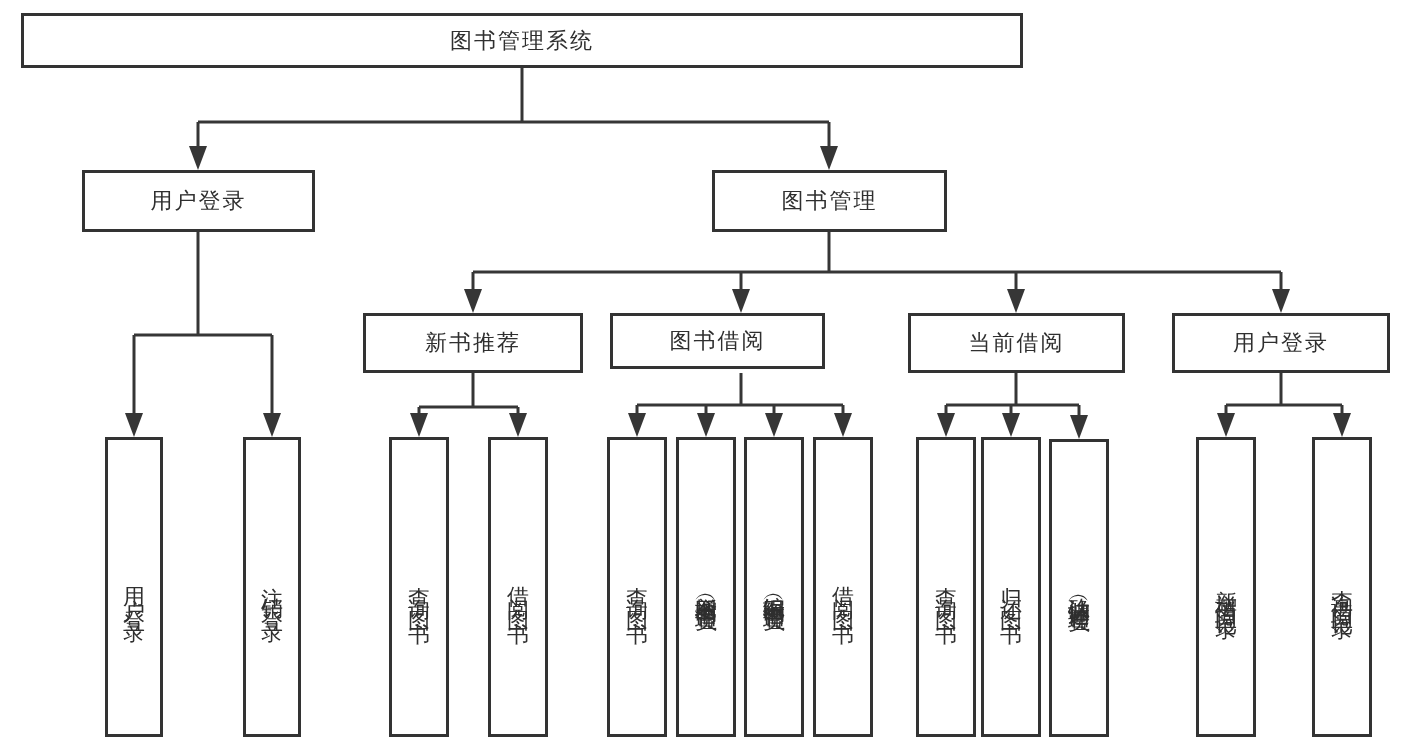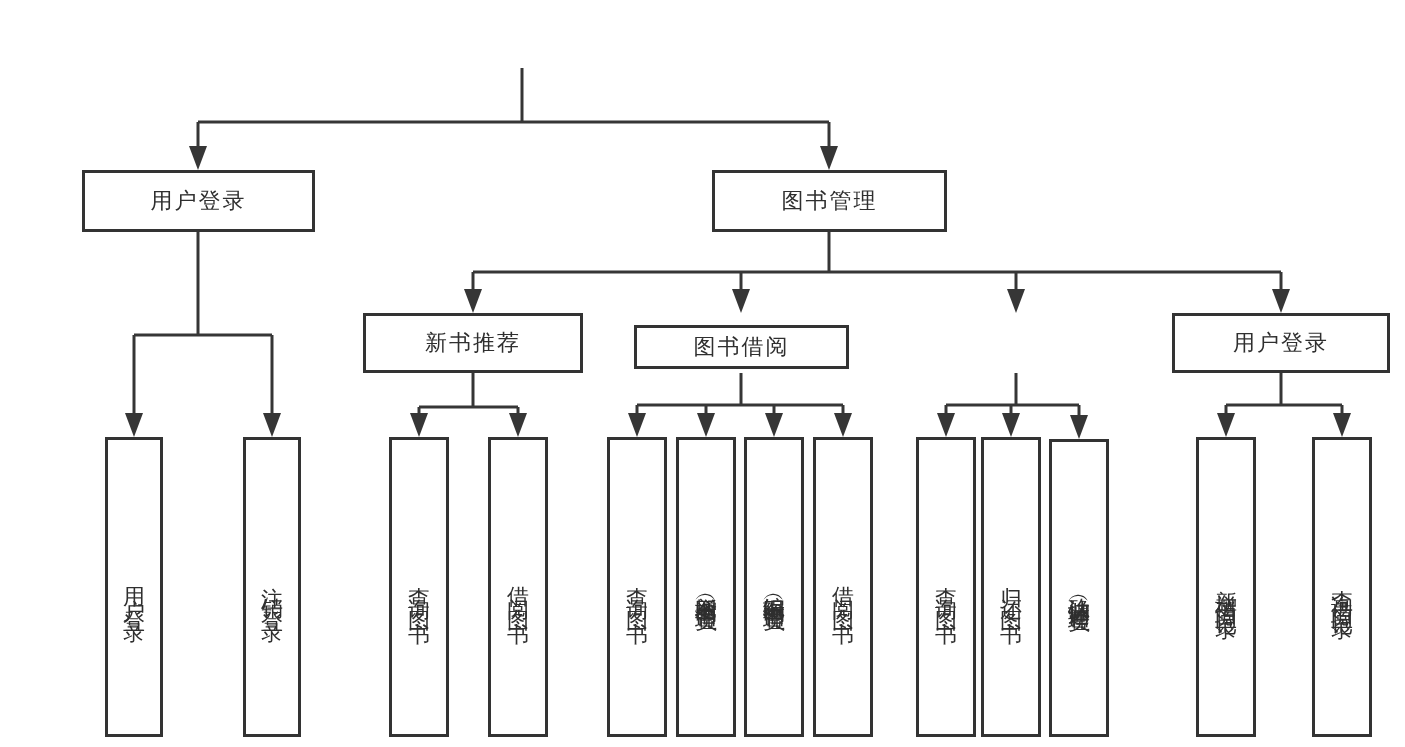--- a/index.html
+++ b/index.html
@@ -124,33 +124,39 @@
     <g>
       <line x1="1281" y1="373" x2="1281" y2="405"></line>
       <line x1="1226" y1="405" x2="1342" y2="405"></line>
       <line x1="1226" y1="405" x2="1226" y2="417"></line>
       <polygon points="1217,413 1235,413 1226,437"></polygon>
       <line x1="1342" y1="405" x2="1342" y2="417"></line>
       <polygon points="1333,413 1351,413 1342,437"></polygon>
     </g>
   </svg>
 
+  <div class="box h-box" style="left:21px; top:13px; width:1002px; height:55px;">
+    <span>图书管理系统</span>
+  </div>
 
   <div class="box h-box" style="left:82px; top:170px; width:233px; height:62px;">
     <span>用户登录</span>
   </div>
   <div class="box h-box" style="left:363px; top:313px; width:220px; height:60px;">
     <span>新书推荐</span>
   </div>
 
   <div class="box h-box" style="left:712px; top:170px; width:235px; height:62px;">
     <span>图书管理</span>
   </div>
-  <div class="box h-box" style="left:634px; top:313px; width:215px; height:44px;margin-top:12px;">
+  <div class="box h-box" style="left:610px; top:313px; width:215px; height:56px;">
     <span>图书借阅</span>
+  </div>
+  <div class="box h-box" style="left:908px; top:313px; width:217px; height:60px;">
+    <span>当前借阅</span>
   </div>
   <div class="box h-box" style="left:1172px; top:313px; width:218px; height:60px;">
     <span>用户登录</span>
   </div>
 
   <div class="box v-box" style="left:105px; top:437px; width:58px; height:300px;">
     <span class="v-label">用户登录</span>
   </div>
   <div class="box v-box" style="left:243px; top:437px; width:58px; height:300px;">
     <span class="v-label">注销登录</span>

